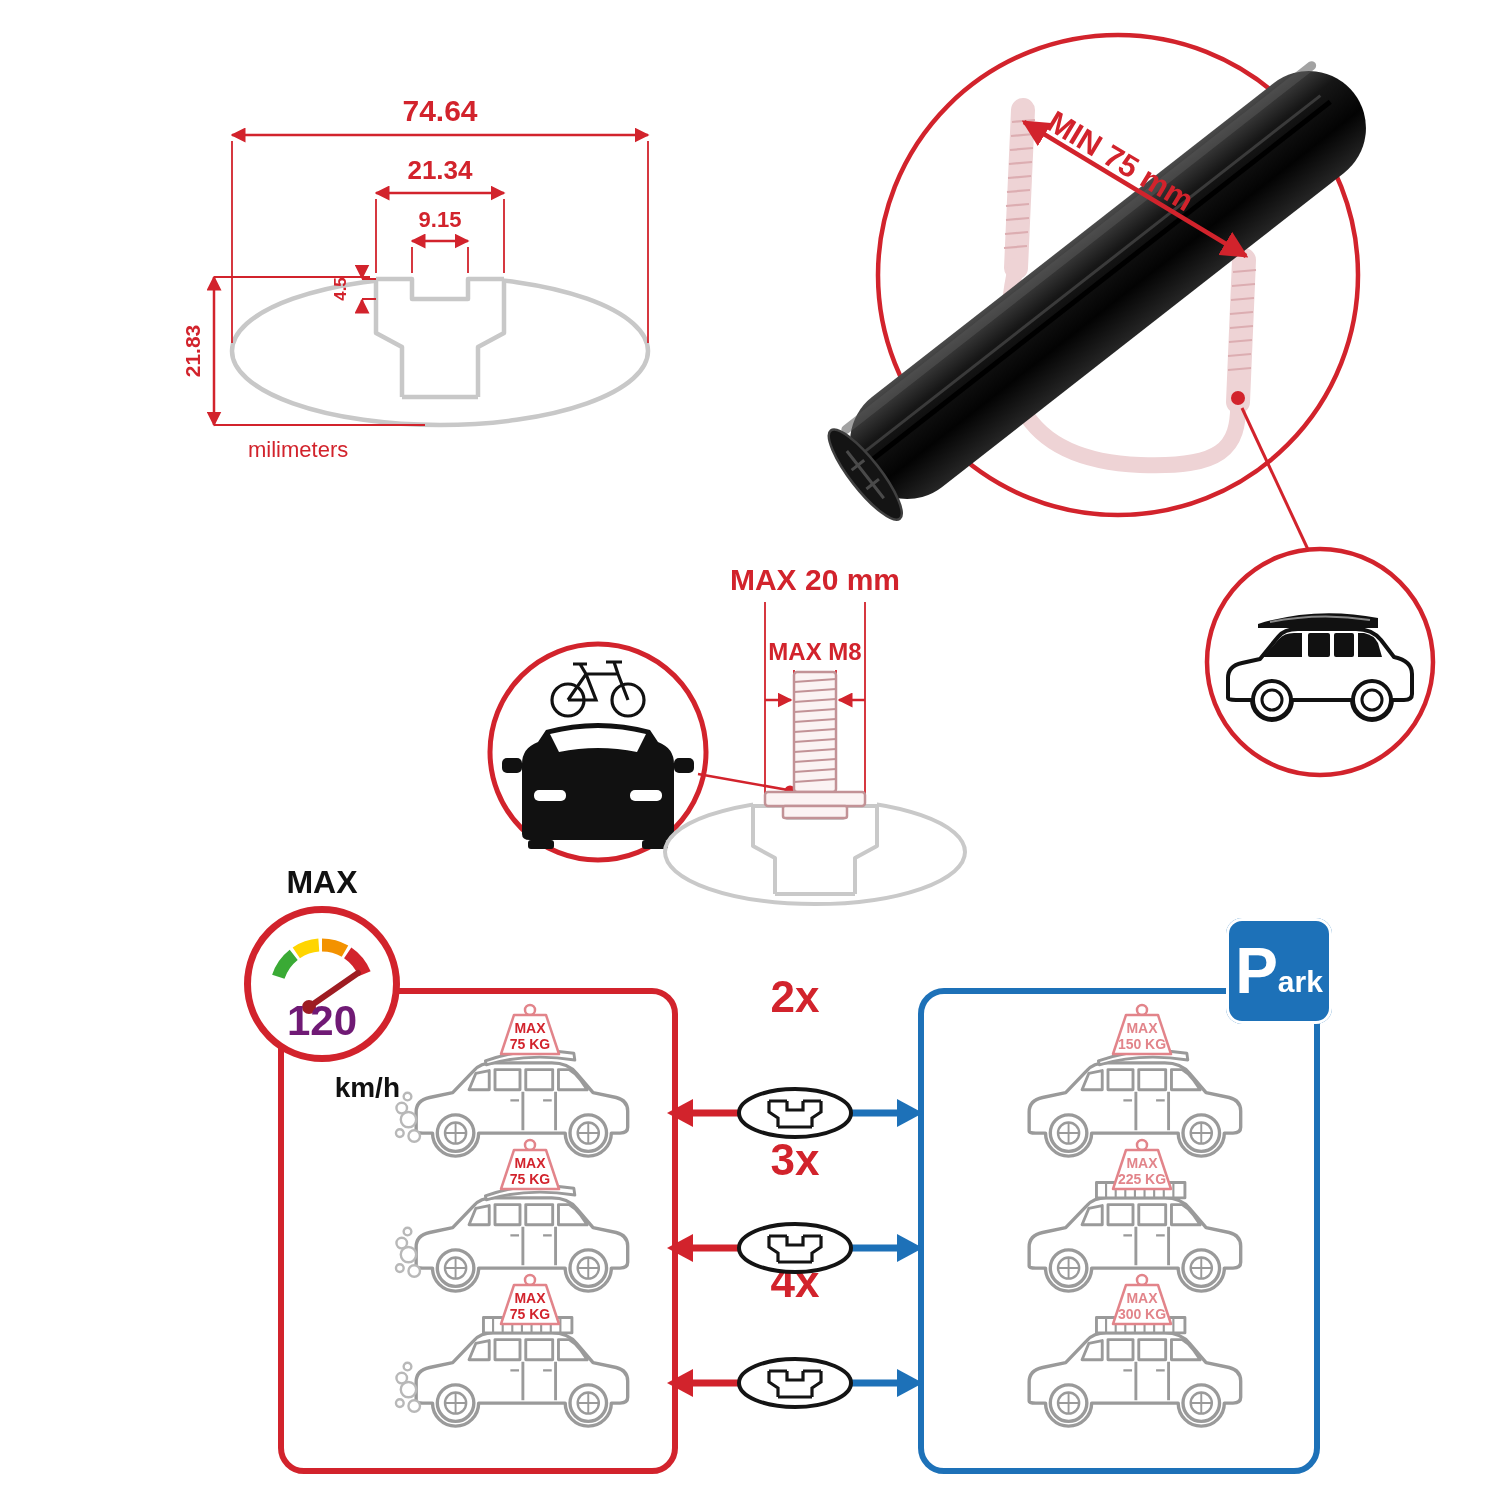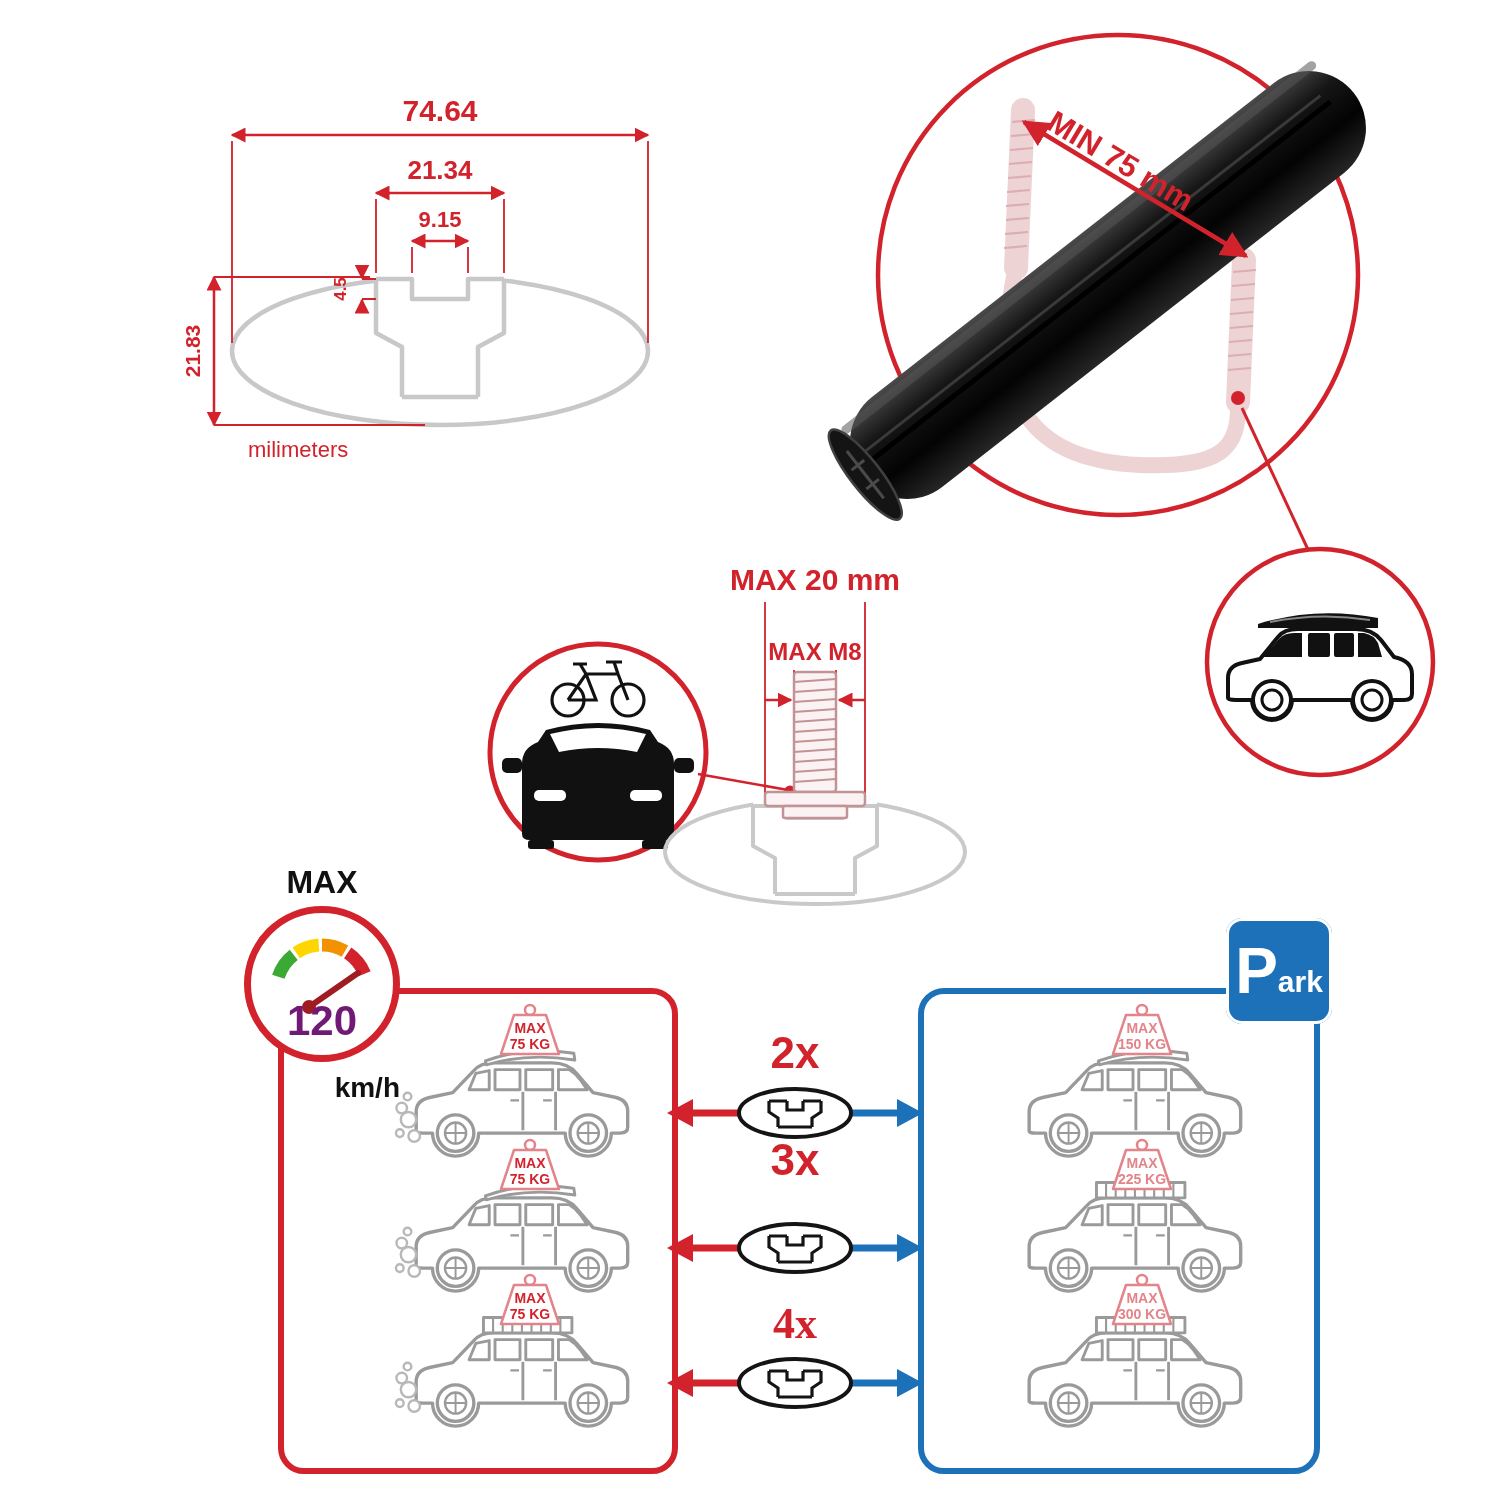--- a/index.html
+++ b/index.html
@@ -200,23 +200,23 @@
   <div class="kmh">km/h</div>
 
   <div class="panel red"></div>
   <div class="panel blue"></div>
 
   <div class="park-sign">
     <span class="p">P</span>
     <span class="ark">ark</span>
   </div>
 
-  <div class="mult" style="top:1028px;">2x</div>
+  <div class="mult" style="top:972px;">2x</div>
   <div class="mult" style="top:1135px;">3x</div>
-  <div class="mult" style="top:1298px;font-family:Liberation Serif, serif;">4x</div>
+  <div class="mult" style="top:1257px;">4x</div>
 
   <svg class="rowarrows" style="top:1085px;" viewBox="0 0 260 56">
     <line x1="98" y1="28" x2="28" y2="28" stroke="#d2232c" stroke-width="7"></line>
     <polygon points="28,14 2,28 28,42" fill="#d2232c"></polygon>
     <line x1="162" y1="28" x2="232" y2="28" stroke="#1d71b8" stroke-width="7"></line>
     <polygon points="232,14 258,28 232,42" fill="#1d71b8"></polygon>
     <ellipse cx="130" cy="28" rx="56" ry="24" fill="#fff" stroke="#141414" stroke-width="4"></ellipse>
     <path d="M 104,16 L 122,16 M 138,16 L 156,16 M 122,16 L 122,25 L 138,25 L 138,16 M 104,16 L 104,27 L 113,33 L 113,42 M 156,16 L 156,27 L 147,33 L 147,42 M 113,42 L 147,42" stroke="#141414" stroke-width="3.2" fill="none"></path>
   </svg>
   <svg class="rowarrows" style="top:1220px;" viewBox="0 0 260 56">

